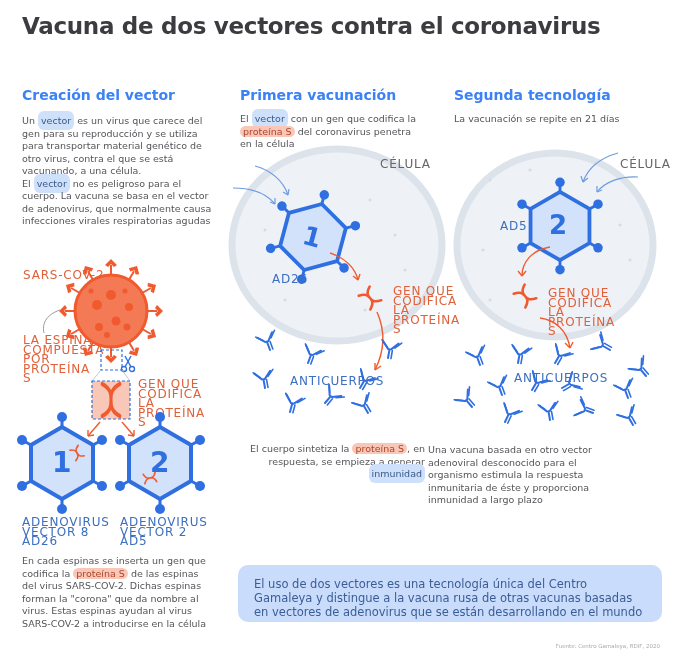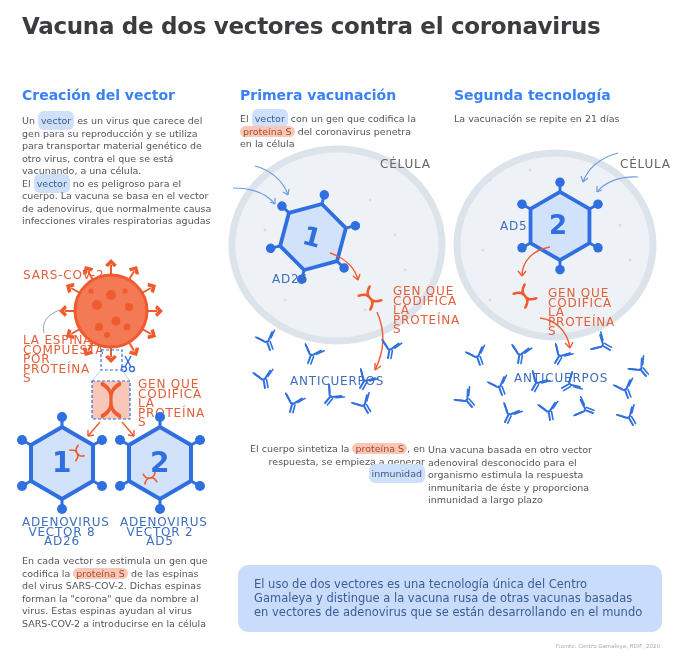--- a/index.html
+++ b/index.html
@@ -6,23 +6,23 @@
   body { width: 684px; height: 666px; background: #ffffff; font-family: "Liberation Sans", "DejaVu Sans", sans-serif; color: #3a3a3e; position: relative; overflow: hidden; }
   .title { position: absolute; left: 22px; top: 13px; font-size: 23px; font-weight: bold; color: #3b3b40; letter-spacing: -0.3px; font-family: "DejaVu Sans", sans-serif; }
   .col-head { position: absolute; font-size: 14px; font-weight: bold; color: #3b82f6; font-family: "DejaVu Sans", sans-serif; }
   .para { position: absolute; font-size: 9.5px; line-height: 12.5px; color: #55555a; font-family: "DejaVu Sans", sans-serif; }
   .hl-blue { background: #cfe0fa; color: #3a5a8c; border-radius: 6px; padding: 4px 3px; }
   .hl-red { background: #f8c7b8; color: #b0452a; border-radius: 6px; padding: 0 3px; }
   .lbl { position: absolute; font-size: 12px; letter-spacing: 0.8px; font-family: "DejaVu Sans", sans-serif; line-height: 9.5px; }
   .lbl.orange { color: #e0603a; }
   .lbl.blue { color: #3d6fbf; }
   .lbl.gray { color: #666; }
-  .lbl.center { text-align: center; }
+  .lbl.center { }
   svg { position: absolute; overflow: visible; }
-  .callout { position: absolute; left: 238px; top: 565px; width: 424px; height: 67px; background: #c9dcfb; border-radius: 10px; padding: 12px 16px; font-size: 11.5px; line-height: 14px; color: #3b5d96; font-family: "DejaVu Sans", sans-serif; }
+  .callout { position: absolute; left: 238px; top: 565px; width: 424px; height: 57px; background: #c9dcfb; border-radius: 10px; padding: 12px 16px; font-size: 11.5px; line-height: 14px; color: #3b5d96; font-family: "DejaVu Sans", sans-serif; }
   .source { position: absolute; right: 24px; top: 643px; font-size: 5.5px; color: #aaaaaa; font-family: "DejaVu Sans", sans-serif; }
 </style>
 </head>
 <body>
 
 <svg width="0" height="0" style="position:absolute">
   <defs>
     <g id="hexvec">
       <line x1="0" y1="-36" x2="0" y2="-46" stroke="#2f6fe0" stroke-width="3"></line>
       <line x1="0" y1="36" x2="0" y2="46" stroke="#2f6fe0" stroke-width="3"></line>
@@ -171,21 +171,21 @@
   <div>VECTOR 8</div>
   <div>AD26</div>
 </div>
 <div class="lbl blue center" style="left:120px;top:518px;width:80px;">
   <div>ADENOVIRUS</div>
   <div>VECTOR 2</div>
   <div>AD5</div>
 </div>
 
 <div class="para" style="left:22px;top:555px;width:190px;">
-  <span>En cada vector se estimula un gen que codifica la </span><span class="hl-red">proteína S</span><span> de las espinas del virus SARS-COV-2. Dichas espinas forman la "corona" que da nombre al virus. Estas espinas ayudan al virus SARS-COV-2 a introducirse en la célula</span>
+  <span>En cada espinas se inserta un gen que codifica la </span><span class="hl-red">proteína S</span><span> de las espinas del virus SARS-COV-2. Dichas espinas forman la "corona" que da nombre al virus. Estas espinas ayudan al virus SARS-COV-2 a introducirse en la célula</span>
 </div>
 
 <div class="col-head" style="left:240px;top:87px;">Primera vacunación</div>
 <div class="para" style="left:240px;top:113px;width:185px;">
   <span>El </span><span class="hl-blue">vector</span><span> con un gen que codifica la </span><span class="hl-red">proteína S</span><span> del coronavirus penetra en la célula</span>
 </div>
 
 <svg style="left:225px;top:150px;" width="230" height="260">
   <ellipse cx="112" cy="95" rx="105" ry="96" fill="#eef2f7" stroke="#dde3ea" stroke-width="7"></ellipse>
   <circle cx="40" cy="80" r="1.5" fill="#d5dbe3"></circle>

